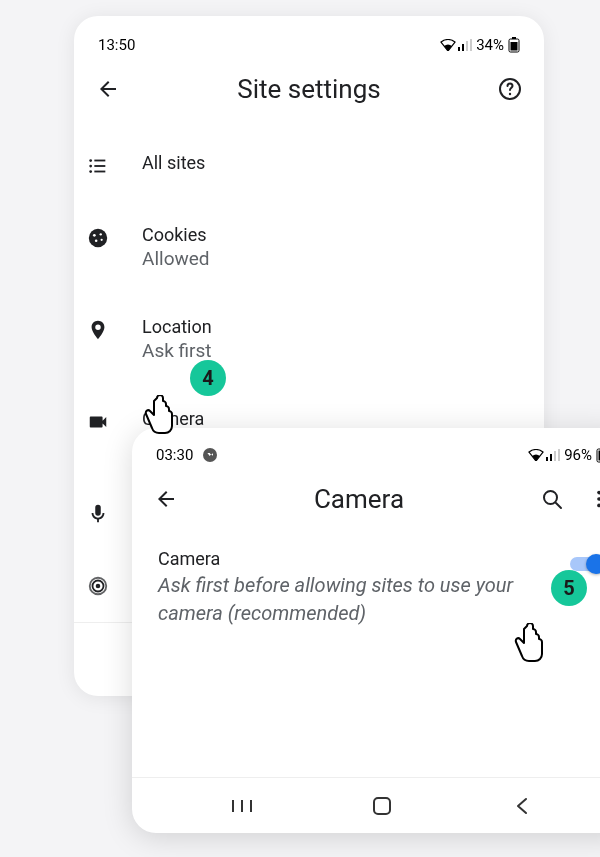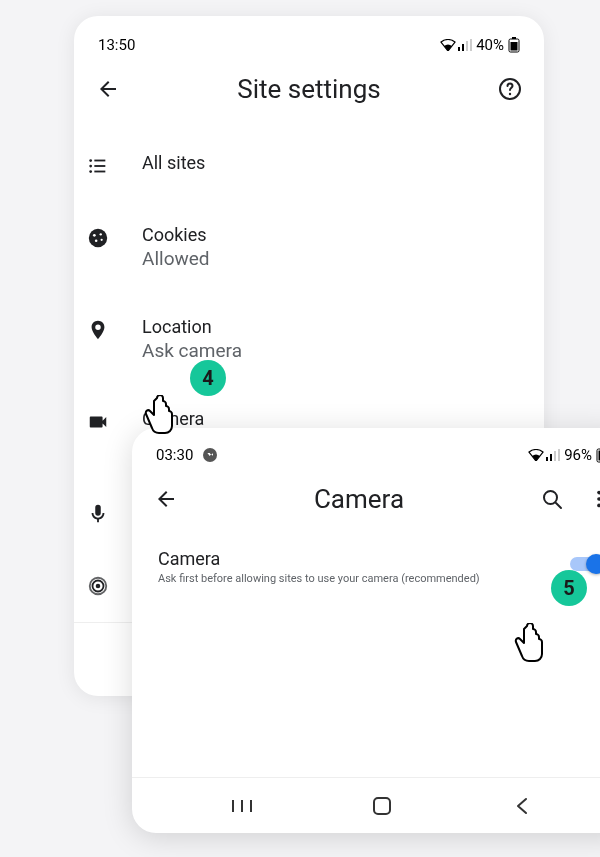--- a/index.html
+++ b/index.html
@@ -124,23 +124,24 @@
     }
     .detail-text {
       flex: 1;
     }
     .detail-title {
       font-size: 18px;
       color: #202124;
       margin-bottom: 2px;
     }
     .detail-subtitle {
-      font-size: 11px;
+      font-size: 20px;
       color: #5f6368;
       line-height: 1.4;
+      font-style: italic;
     }
     .toggle {
       position: relative;
       width: 36px;
       height: 20px;
       flex-shrink: 0;
       margin-top: 6px;
       cursor: pointer;
     }
     .toggle-track {
@@ -255,21 +256,21 @@
             <path d="M8 12 L1 3 Q8 -2 15 3 Z" fill="none" stroke="#000" stroke-width="1.2"></path>
             <path d="M8 12 L4 7 Q8 4 12 7 Z" fill="#000"></path>
           </svg>
         <svg width="14" height="12" viewBox="0 0 14 12">
             <rect x="0" y="8" width="2" height="4" fill="#000"></rect>
             <rect x="4" y="5" width="2" height="7" fill="#000"></rect>
             <rect x="8" y="2" width="2" height="10" fill="#ccc"></rect>
             <rect x="12" y="0" width="2" height="12" fill="#ccc"></rect>
           </svg>
       </span>
-      <span>40%</span>
+      <span>34%</span>
       <svg width="12" height="16" viewBox="0 0 12 16">
           <rect x="1" y="2" width="10" height="13" rx="1.5" fill="none" stroke="#000" stroke-width="1"></rect>
           <rect x="4" y="0" width="4" height="2" fill="#000"></rect>
           <rect x="2.5" y="5" width="7" height="8.5" fill="#000"></rect>
         </svg>
     </div>
   </div>
 
   <div class="header">
     <span class="back-arrow">
@@ -323,21 +324,21 @@
     </div>
 
     <div class="list-item" style="margin-top:14px;">
       <span class="item-icon">
         <svg width="22" height="22" viewBox="0 0 24 24">
             <path d="M12 2C8 2 5 5 5 9c0 5 7 13 7 13s7-8 7-13c0-4-3-7-7-7zm0 10a3 3 0 110-6 3 3 0 010 6z" fill="#202124"></path>
           </svg>
       </span>
       <div class="item-text">
         <span class="item-title">Location</span>
-        <span class="item-subtitle">Ask camera</span>
+        <span class="item-subtitle">Ask first</span>
       </div>
     </div>
 
     <div class="list-item" style="margin-top:14px;">
       <span class="item-icon">
         <svg width="22" height="22" viewBox="0 0 24 24">
             <path d="M17 10.5V7a1 1 0 00-1-1H4a1 1 0 00-1 1v10a1 1 0 001 1h12a1 1 0 001-1v-3.5l4 4v-11z" fill="#202124"></path>
           </svg>
       </span>
       <div class="item-text">

